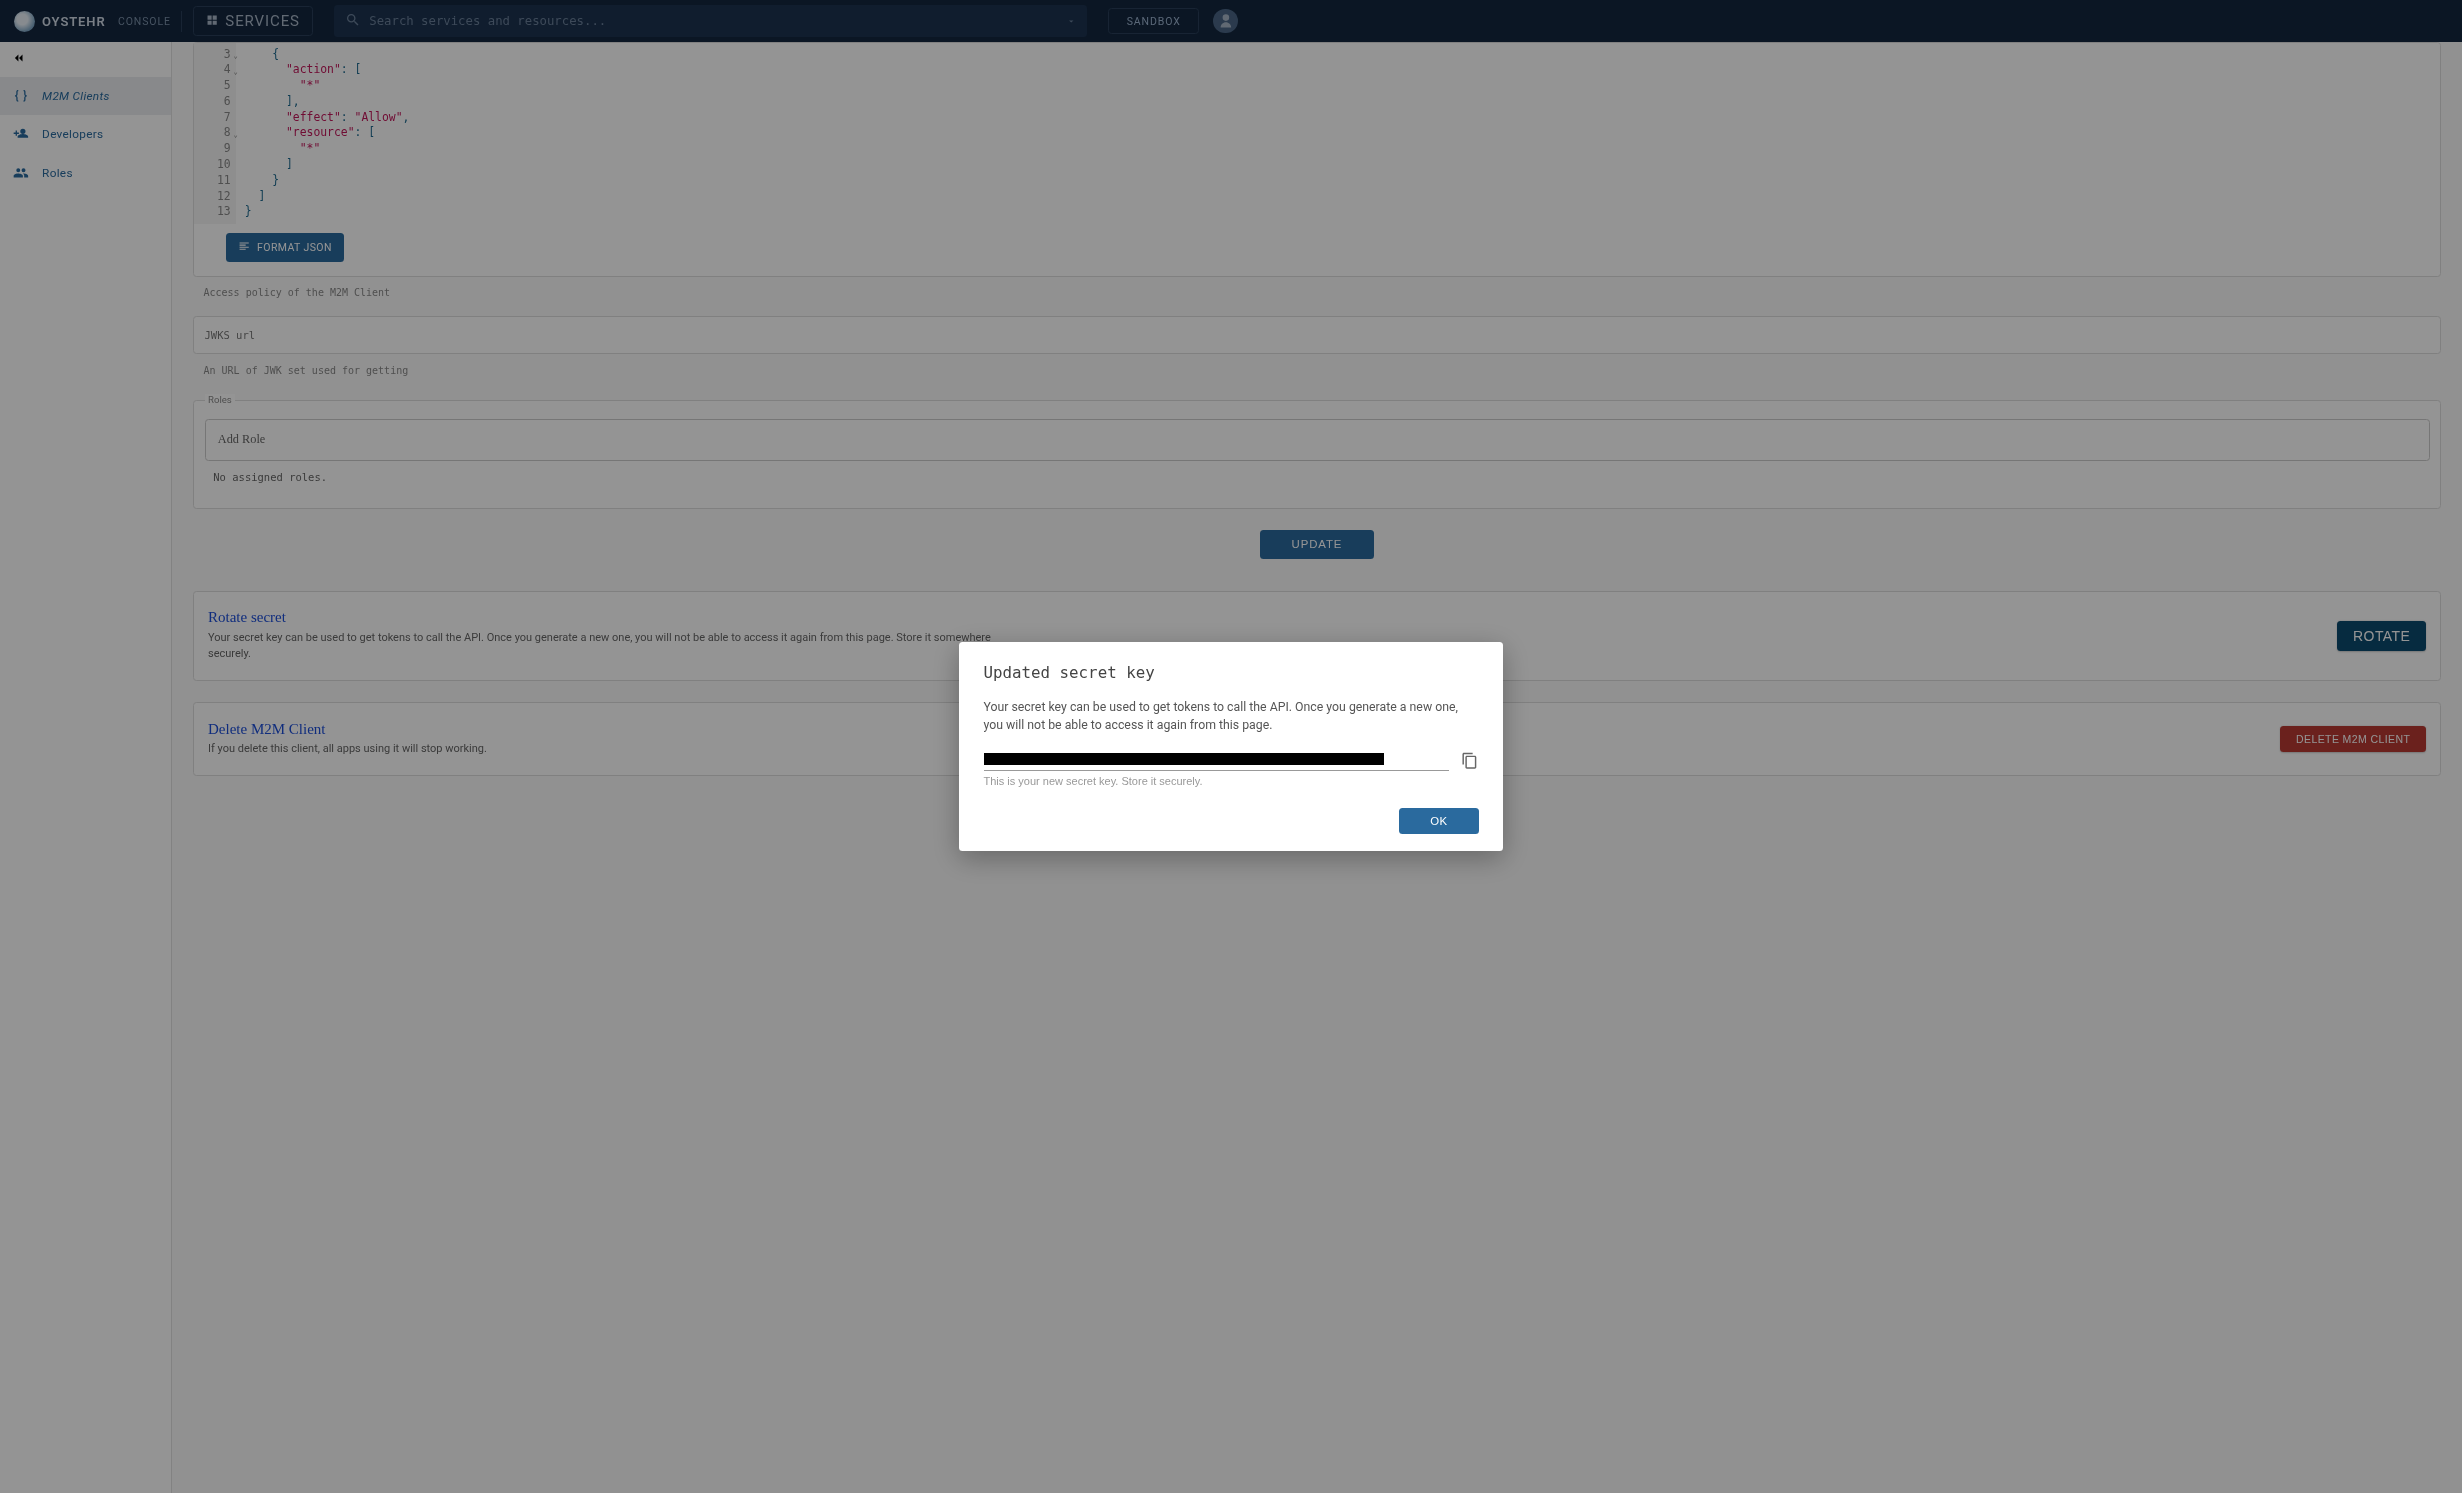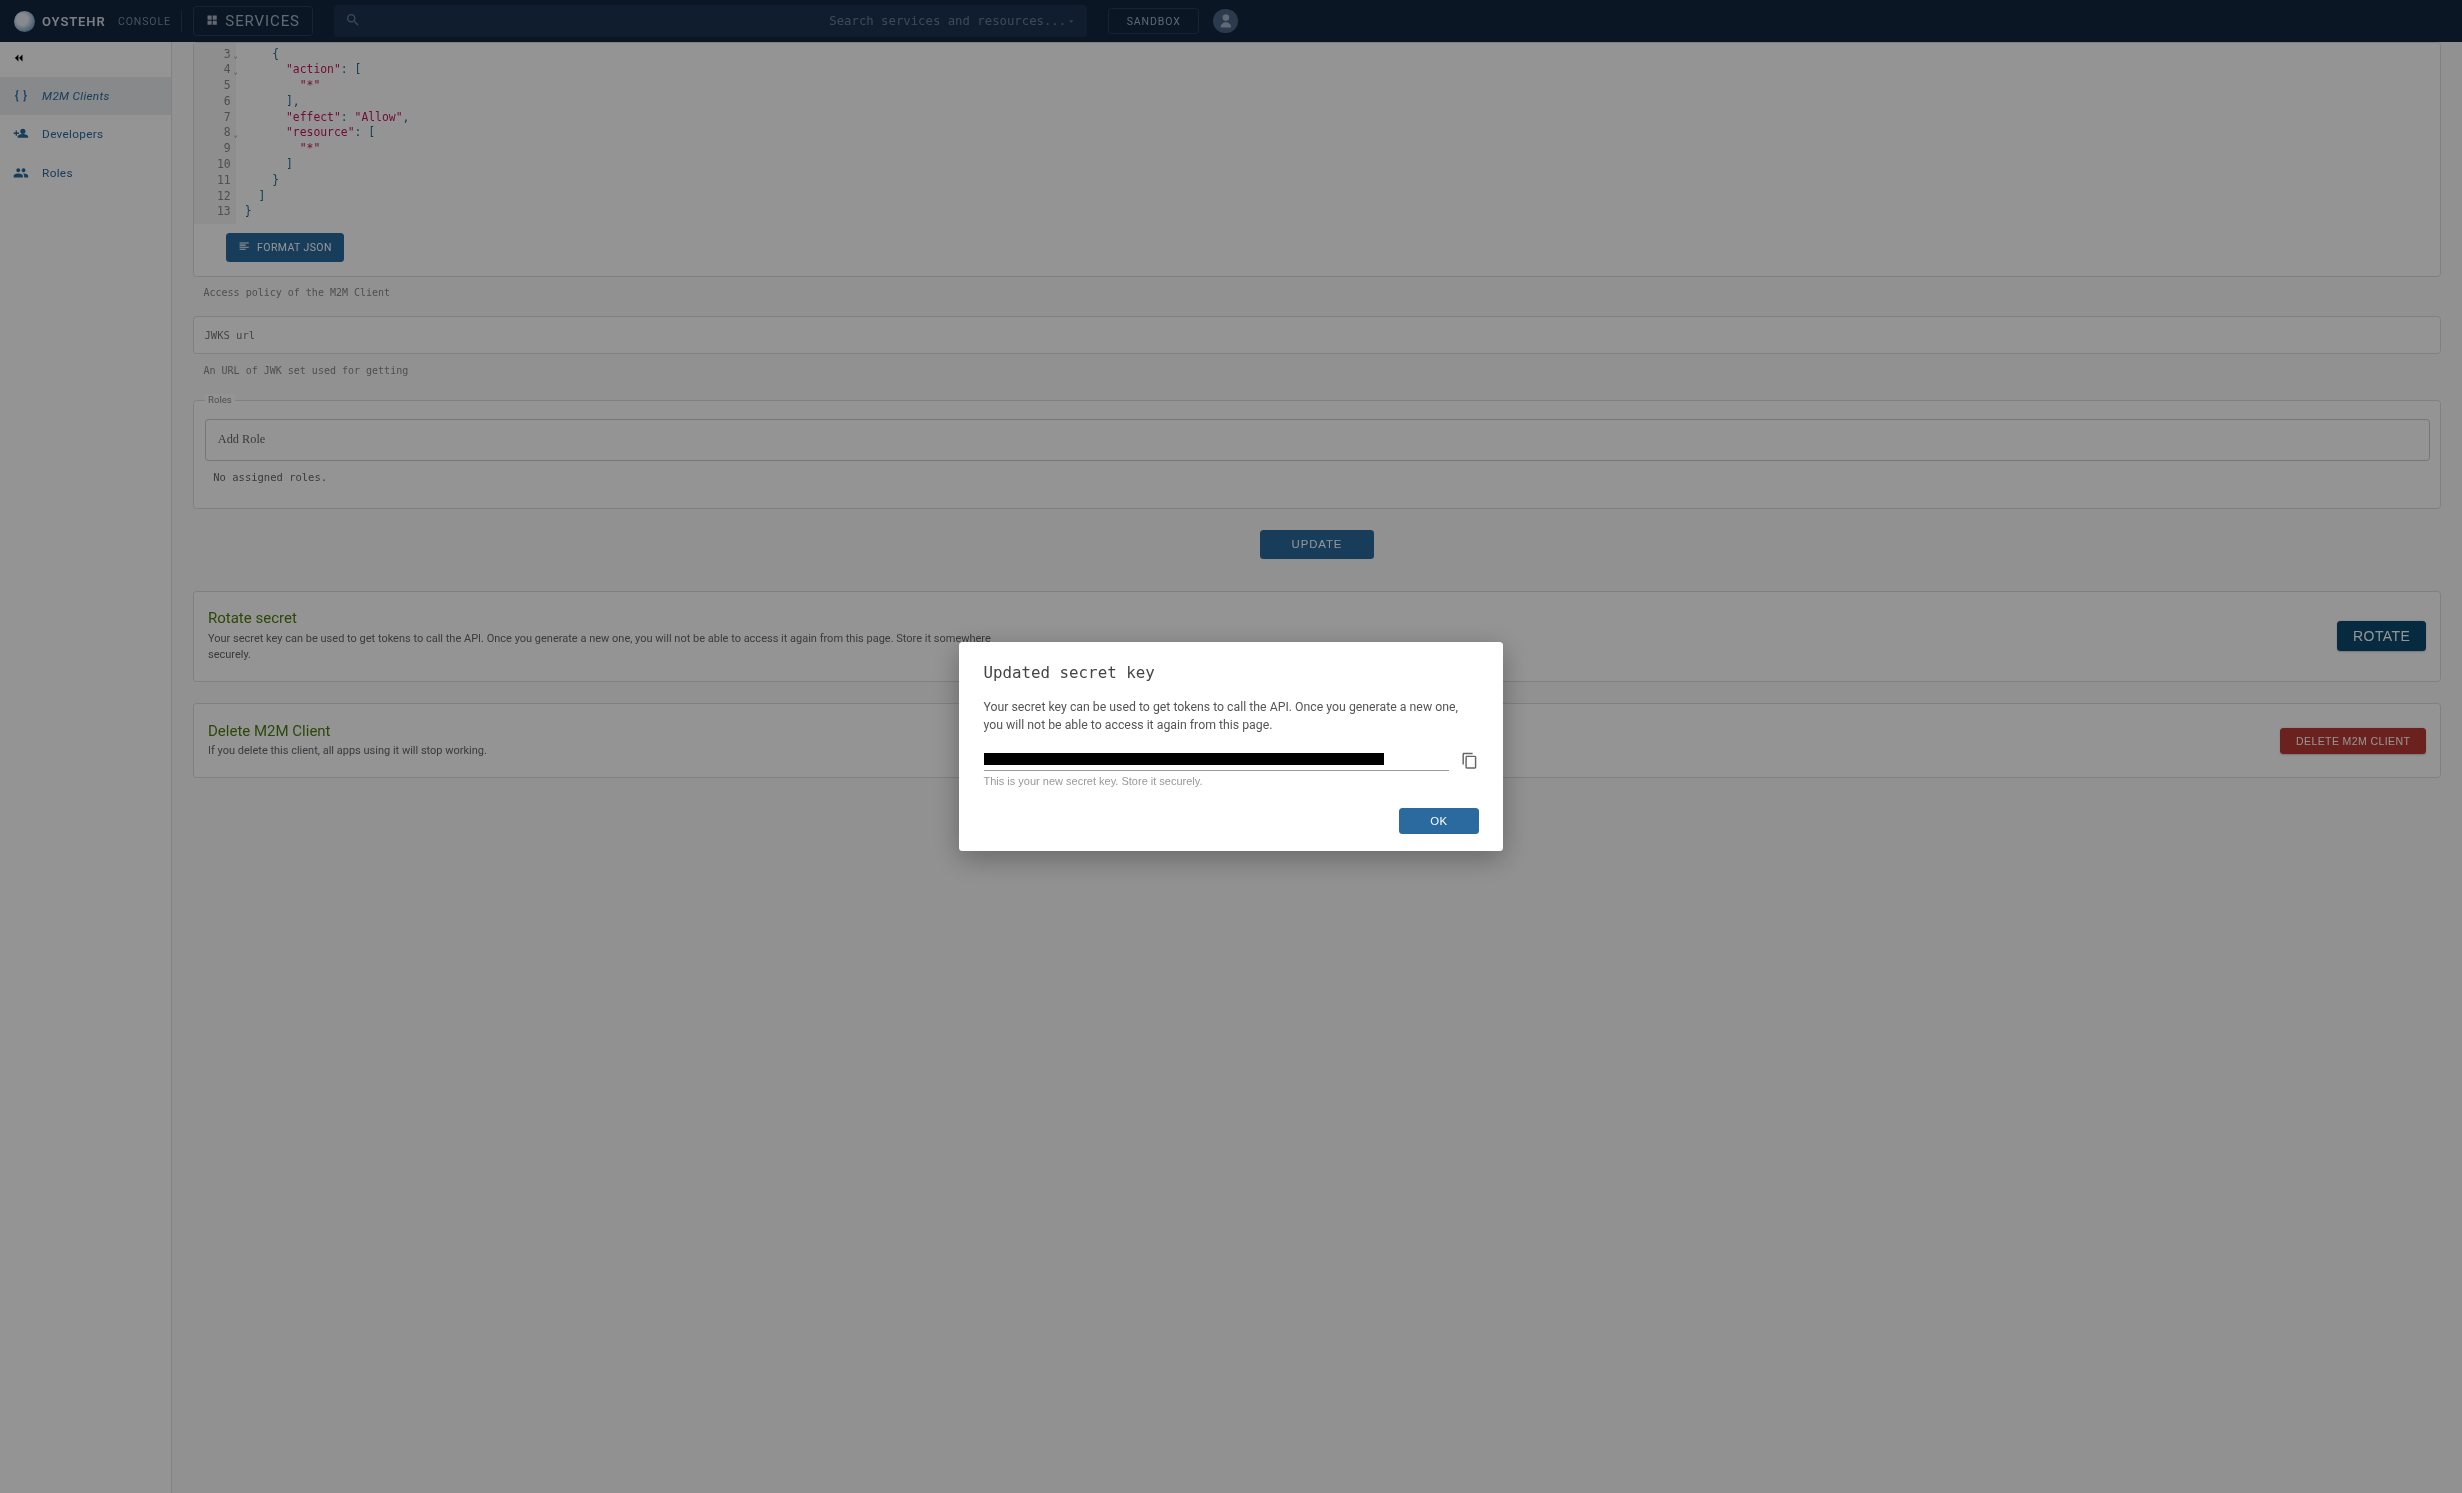--- a/index.html
+++ b/index.html
@@ -6,21 +6,21 @@
 body { font-family: -apple-system, BlinkMacSystemFont, "Segoe UI", Roboto, sans-serif; background: #fafafa; overflow: hidden; }
 
 .header { height: 42px; background: #13263e; display: flex; align-items: center; padding: 0 14px; color: #a8b6c7; }
 .logo-group { display: flex; align-items: center; gap: 7px; }
 .logo-icon { width: 21px; height: 21px; background: radial-gradient(circle at 40% 40%, #e8f0f7 30%, #7da5c4 70%); border-radius: 50%; }
 .logo-text { color: #d0dae6; font-weight: 600; font-size: 13px; letter-spacing: 0.9px; }
 .console-label { color: #7a8fa8; font-size: 10.5px; letter-spacing: 0.9px; margin-left: 5.3px; }
 .header-divider { width: 0.9px; height: 21px; background: #2a3f5a; margin: 0 10.5px; }
 .services-btn { display: flex; align-items: center; gap: 7px; padding: 5.3px 12.3px; border: 0.9px solid #2a3f5a; border-radius: 3.5px; color: #a8b6c7; font-size: 15px; letter-spacing: 0.9px; cursor: pointer; }
 .search-wrap { flex: 1; margin: 0 21px; max-width: 753px; background: #1c3350; border-radius: 3.5px; display: flex; align-items: center; padding: 0 10.5px; height: 31.5px; }
-.search-wrap input { flex: 1; background: transparent; border: none; outline: none; color: #c0cddd; font-size: 12.3px; font-family: ui-monospace, monospace; text-align: right; }
+.search-wrap input { flex: 1; background: transparent; border: none; outline: none; color: #c0cddd; font-size: 12.3px; font-family: ui-monospace, monospace; }
 .search-wrap input::placeholder { color: #6a7f99; }
 .sandbox-btn { padding: 5.3px 17.5px; border: 0.9px solid #2a3f5a; border-radius: 3.5px; color: #9cb3cf; font-size: 10.5px; letter-spacing: 0.9px; cursor: pointer; margin-right: 14px; }
 .avatar { width: 24.5px; height: 24.5px; background: #4a6585; border-radius: 50%; display: flex; align-items: center; justify-content: center; }
 
 .layout { display: flex; height: calc(100vh - 42px); }
 .sidebar { width: 172px; background: #fff; border-right: 0.9px solid #e0e0e0; }
 .collapse-btn { padding: 8.8px 12.3px; }
 .nav-item { display: flex; align-items: center; gap: 12.3px; padding: 10.5px 12.3px; color: #2a6a9e; font-size: 11.8px; cursor: pointer; letter-spacing: 0.3px; }
 .nav-item.active { background: #eaedf0; font-style: italic; }
 .nav-icon { width: 17.5px; height: 17.5px; display: flex; align-items: center; justify-content: center; color: #2a6a9e; }
@@ -42,21 +42,21 @@
 .field-card { padding: 12.3px 10.5px; }
 .field-label { font-size: 10.5px; color: #777; font-family: ui-monospace, monospace; }
 .roles-card { padding: 17.5px 10.5px 24.5px; position: relative; }
 .roles-legend { position: absolute; top: -7px; left: 10.5px; background: #fff; padding: 0 3.5px; font-size: 9.6px; color: #888; }
 .role-input { border: 0.9px solid #ccc; border-radius: 3.5px; padding: 12.3px 12.3px; font-size: 12.3px; color: #666; font-family: Liberation Serif, serif; margin-bottom: 10.5px; }
 .no-roles { font-size: 10.5px; color: #666; font-family: ui-monospace, monospace; padding-left: 8.8px; }
 
 .update-btn { display: block; margin: 0 auto; padding: 8.8px 31.5px; background: #2a6a9e; color: #fff; border-radius: 3.5px; font-size: 11.4px; letter-spacing: 0.9px; cursor: pointer; border: none; }
 
 .action-card { padding: 17.5px 14px; display: flex; align-items: center; justify-content: space-between; gap: 17.5px; }
-.action-text h3 { font-size: 15px; font-weight: 400; color: #4d7c0f; margin-bottom: 3.5px; }
+.action-text h3 { font-size: 15px; font-weight: 400; color: #1d4ed8; margin-bottom: 3.5px; font-family: Liberation Serif, serif; }
 .action-text p { font-size: 11px; color: #666; line-height: 1.5; max-width: 806px; }
 .rotate-btn { padding: 7px 15.8px; background: #0c4a6e; color: #fff; border-radius: 3.5px; font-size: 14px; letter-spacing: 0.4px; cursor: pointer; border: none; box-shadow: 0 0.9px 1.8px rgba(0,0,0,0.2); }
 .delete-btn { padding: 7px 15.8px; background: #b83a32; color: #fff; border-radius: 3.5px; font-size: 10.5px; letter-spacing: 0.4px; cursor: pointer; border: none; box-shadow: 0 0.9px 1.8px rgba(0,0,0,0.2); }
 
 .modal-backdrop { position: fixed; inset: 0; background: rgba(0,0,0,0.42); display: flex; align-items: center; justify-content: center; z-index: 100; }
 .modal { background: #fff; width: 544px; border-radius: 3.5px; padding: 21px 24.5px 17.5px; box-shadow: 0 7px 28px rgba(0,0,0,0.3); }
 .modal-title { font-size: 15.8px; color: #444; font-family: ui-monospace, monospace; margin-bottom: 15.8px; }
 .modal-desc { font-size: 12.3px; color: #555; line-height: 1.5; margin-bottom: 19px; }
 .secret-row { display: flex; align-items: flex-start; gap: 12.3px; margin-bottom: 3.5px; }
 .secret-field { flex: 1; border-bottom: 0.9px solid #999; padding-bottom: 5.3px; }

